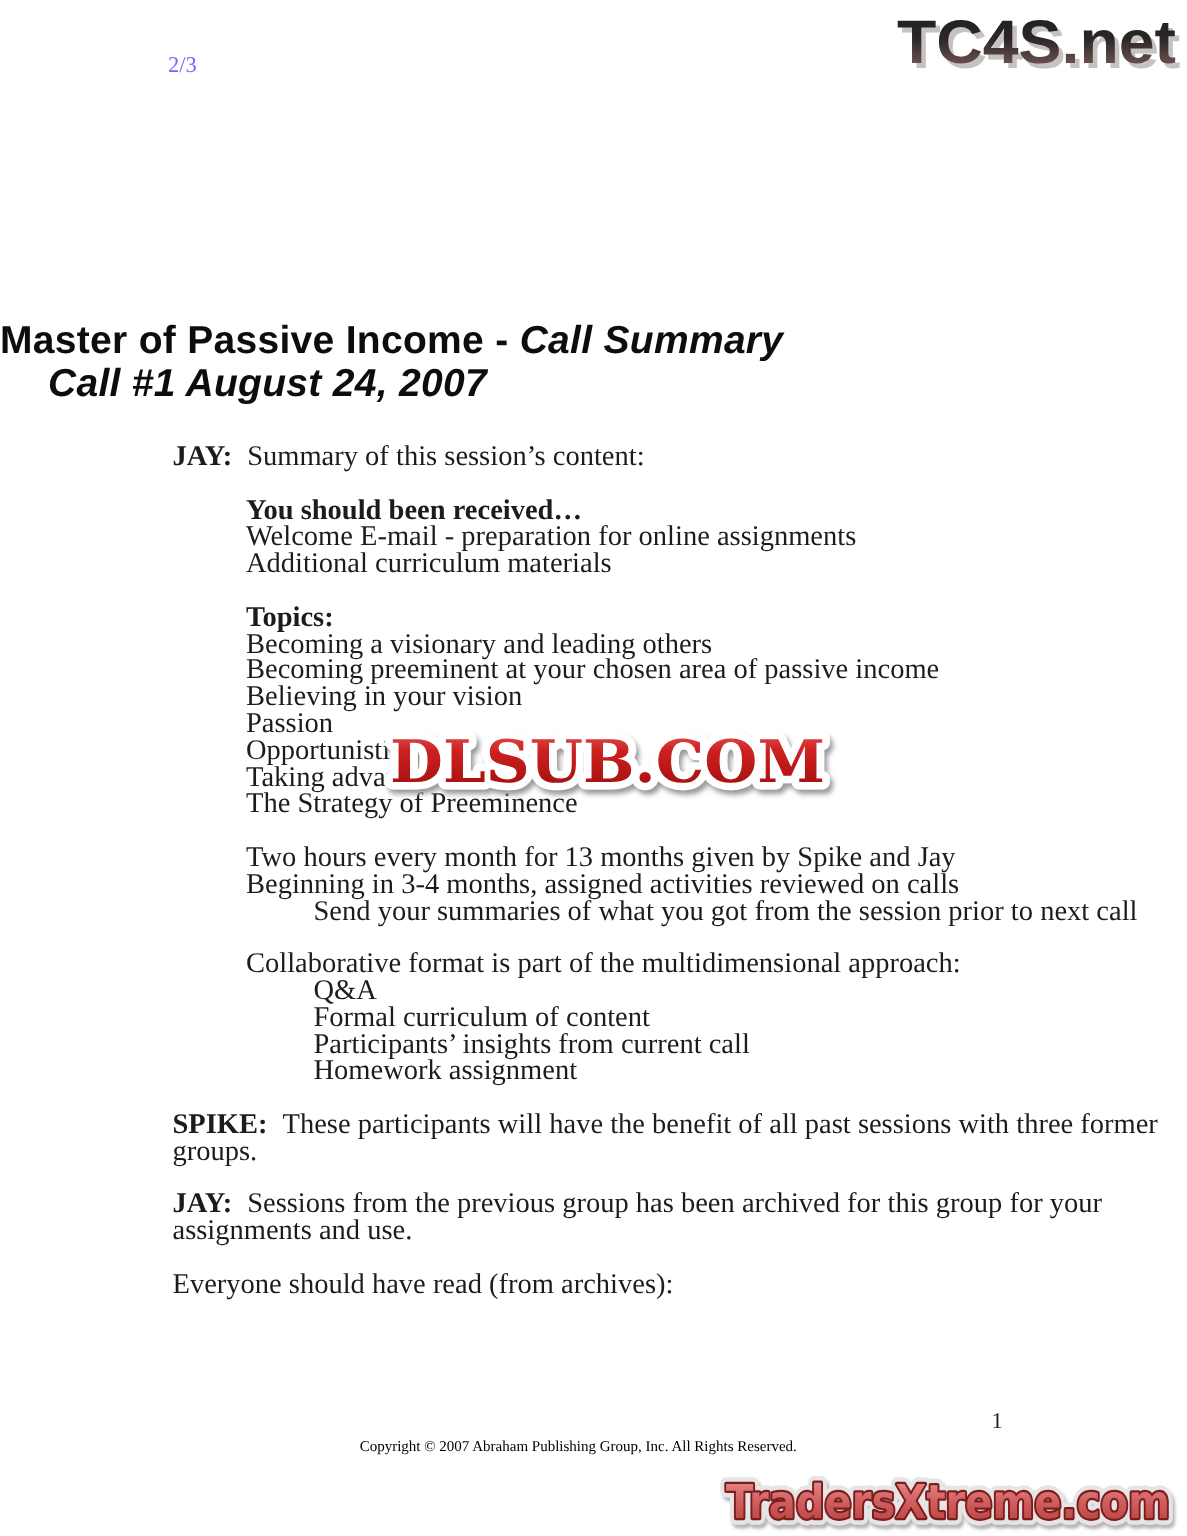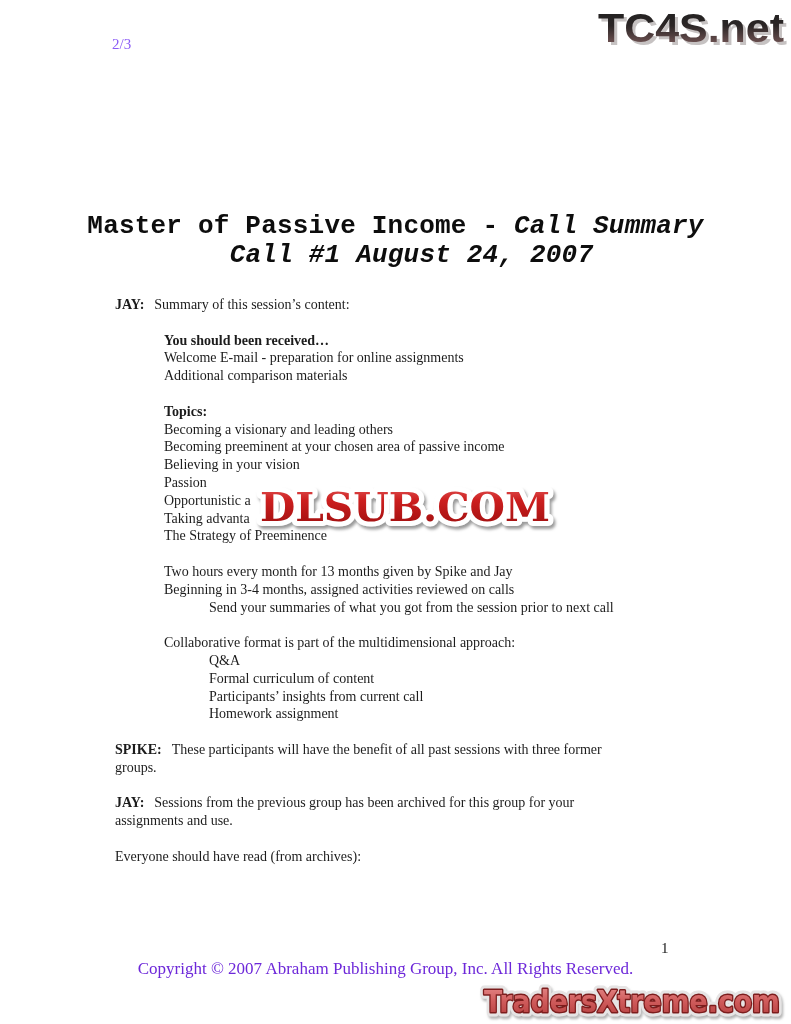--- a/index.html
+++ b/index.html
@@ -15,51 +15,50 @@
 
   .page-indicator {
     position: absolute; left: 112px; top: 36px;
     font-size: 15px; color: #8b5cf6;
   }
 
   .logo-tc4s { position: absolute; top: 5px; left: 592px; }
 
   .title-block {
     position: absolute; top: 212px; left: 0; width: 791px;
-    text-align: center;
-    font-family: Liberation Mono, monospace;
+    font-family: Liberation Sans, sans-serif;
     font-weight: bold;
     font-size: 26px; line-height: 29px;
     color: #0d0d0d;
     letter-spacing: 0.2px;
   }
   .title-italic { font-style: italic; }
   .title-line2 { font-style: italic; margin-left: 32px; }
 
   .document-body {
     position: absolute; left: 115px; top: 296px; width: 645px;
-    font-size: 14px; line-height: 17.8px;
+    font-size: 19px; line-height: 17.8px;
     color: #1c1c1c;
   }
   .line { white-space: nowrap; }
   .line.indent-1 { padding-left: 49px; }
   .line.indent-2 { padding-left: 94px; }
   .gap { height: 17.8px; }
   .bold { font-weight: bold; }
   .speaker-label { font-weight: bold; margin-right: 10px; }
 
   .watermark-dlsub { position: absolute; left: 249px; top: 481px; }
 
   .page-number {
     position: absolute; left: 661px; top: 940px;
     font-size: 15px; color: #222;
   }
   .copyright {
     position: absolute; top: 959px; left: 0; width: 771px;
-    text-align: center; font-size: 17px; color: #6d28d9;
+    text-align: center; font-size: 10px; color: #000000;
   }
   .logo-tradersxtreme { position: absolute; left: 477px; top: 980px; }
 </style>
 </head>
 <body>
 
 <div class="page">
 
   <div class="page-indicator">2/3</div>
 
@@ -82,21 +81,21 @@
   <div class="title-block">
     <div><span>Master of Passive Income - </span><span class="title-italic">Call Summary</span></div>
     <div class="title-line2">Call #1 August 24, 2007</div>
   </div>
 
   <div class="document-body">
       <div class="line indent-0"><span class="speaker-label">JAY:</span><span>Summary of this session’s content:</span></div>
       <div class="gap"></div>
       <div class="line indent-1 bold"><span>You should been received…</span></div>
       <div class="line indent-1"><span>Welcome E-mail - preparation for online assignments</span></div>
-      <div class="line indent-1"><span>Additional comparison materials</span></div>
+      <div class="line indent-1"><span>Additional curriculum materials</span></div>
       <div class="gap"></div>
       <div class="line indent-1 bold"><span>Topics:</span></div>
       <div class="line indent-1"><span>Becoming a visionary and leading others</span></div>
       <div class="line indent-1"><span>Becoming preeminent at your chosen area of passive income</span></div>
       <div class="line indent-1"><span>Believing in your vision</span></div>
       <div class="line indent-1"><span>Passion</span></div>
       <div class="line indent-1"><span>Opportunistic a</span></div>
       <div class="line indent-1"><span>Taking advanta</span></div>
       <div class="line indent-1"><span>The Strategy of Preeminence</span></div>
       <div class="gap"></div>

